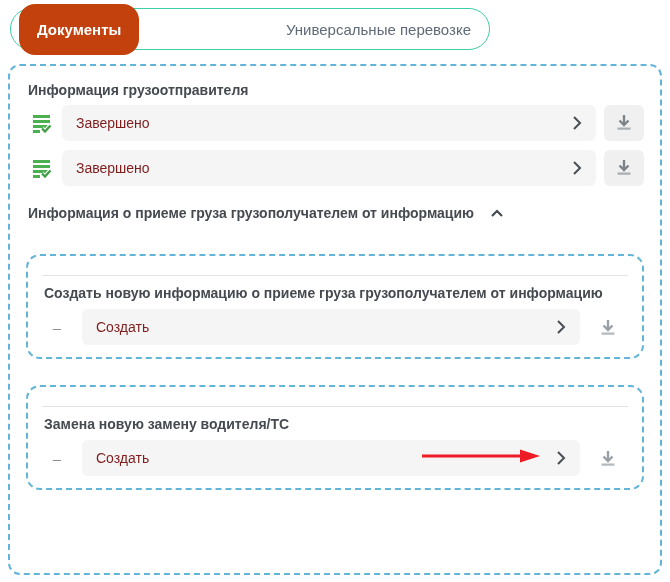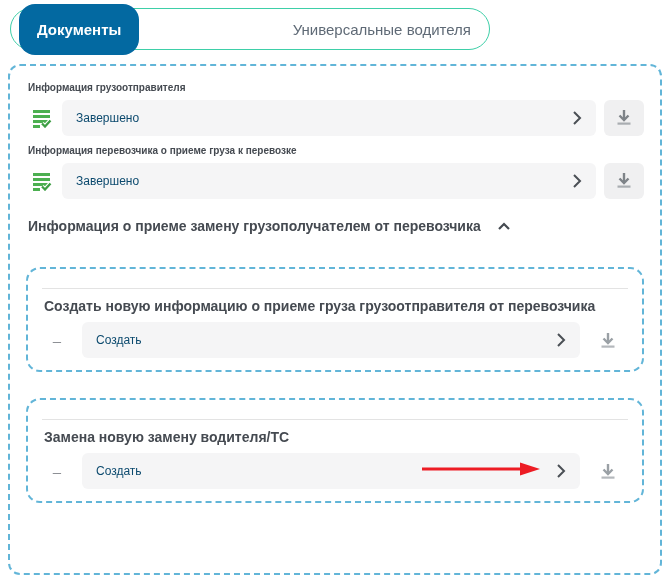--- a/index.html
+++ b/index.html
@@ -23,39 +23,39 @@
     border: 1.5px solid #3ecfa8;
     border-radius: 22px;
   }
   .tab {
     font-size: 15px;
     color: #5f6a76;
     cursor: pointer;
     white-space: nowrap;
   }
   .tab-active {
-    background: #0369a1;
+    background: #c2410c;
     color: #ffffff;
     font-weight: bold;
     border-radius: 16px;
     padding: 17px 18px;
   }
 
   
   .panel {
     width: 654px;
     height: 511px;
     margin: 14px 8px 0 8px;
     border: 2px dashed #62b5d8;
     border-radius: 12px;
     padding: 14px 16px 0 16px;
   }
 
   .doc-title {
-    font-size: 10px;
+    font-size: 14px;
     font-weight: bold;
     color: #454a51;
     margin: 2px 0 7px 2px;
     white-space: nowrap;
   }
 
   .doc-row {
     display: flex;
     align-items: center;
     height: 36px;
@@ -74,22 +74,22 @@
     background: #f5f5f6;
     border-radius: 6px;
     display: flex;
     align-items: center;
     justify-content: space-between;
     padding: 0 14px;
     position: relative;
     cursor: pointer;
   }
   .field-text {
-    font-size: 12px;
-    color: #0c4a6e;
+    font-size: 14px;
+    color: #7f1d1d;
   }
   .chev { display: flex; align-items: center; }
 
   .dl-btn {
     width: 40px; height: 36px;
     margin-left: 8px;
     flex: 0 0 auto;
     background: #f0f0f1;
     border: none;
     border-radius: 6px;
@@ -156,21 +156,21 @@
     top: 50%;
     transform: translateY(-50%);
     pointer-events: none;
   }
 </style>
 </head>
 <body>
 
 <div class="tabbar">
   <div class="tab tab-active">Документы</div>
-  <div class="tab">Универсальные водителя</div>
+  <div class="tab">Универсальные перевозке</div>
 </div>
 
 <div class="panel">
 
   <div class="doc-title">Информация грузоотправителя</div>
   <div class="doc-row">
     <span class="status-icon">
       <svg width="20" height="20" viewBox="0 0 20 20">
         <rect x="1" y="2" width="17" height="3" fill="#4caf50"></rect>
         <rect x="1" y="7" width="17" height="3" fill="#4caf50"></rect>
@@ -192,21 +192,20 @@
       <span>
         <svg width="18" height="18" viewBox="0 0 18 18">
           <path d="M9 2 L9 11" stroke="#7e8388" stroke-width="2.4" fill="none"></path>
           <path d="M4.5 7.5 L9 12 L13.5 7.5" fill="none" stroke="#7e8388" stroke-width="2.4"></path>
           <rect x="2.5" y="14.5" width="13" height="2.2" fill="#a9adb1"></rect>
         </svg>
       </span>
     </button>
   </div>
 
-  <div class="doc-title">Информация перевозчика о приеме груза к перевозке</div>
   <div class="doc-row">
     <span class="status-icon">
       <svg width="20" height="20" viewBox="0 0 20 20">
         <rect x="1" y="2" width="17" height="3" fill="#4caf50"></rect>
         <rect x="1" y="7" width="17" height="3" fill="#4caf50"></rect>
         <rect x="1" y="12" width="17" height="3" fill="#4caf50"></rect>
         <rect x="1" y="17" width="7" height="3" fill="#4caf50"></rect>
         <path d="M10 15.5 L13 18.5 L18.5 12.5" fill="none" stroke="#ffffff" stroke-width="4.5"></path>
         <path d="M10 15.5 L13 18.5 L18.5 12.5" fill="none" stroke="#3e9e44" stroke-width="2.3"></path>
       </svg>
@@ -224,31 +223,31 @@
         <svg width="18" height="18" viewBox="0 0 18 18">
           <path d="M9 2 L9 11" stroke="#7e8388" stroke-width="2.4" fill="none"></path>
           <path d="M4.5 7.5 L9 12 L13.5 7.5" fill="none" stroke="#7e8388" stroke-width="2.4"></path>
           <rect x="2.5" y="14.5" width="13" height="2.2" fill="#a9adb1"></rect>
         </svg>
       </span>
     </button>
   </div>
 
   <div class="section-header">
-    <span>Информация о приеме замену грузополучателем от перевозчика</span>
+    <span>Информация о приеме груза грузополучателем от информацию</span>
     <span class="chev">
       <svg width="14" height="9" viewBox="0 0 14 9">
           <path d="M2 7 L7 2 L12 7" fill="none" stroke="#454a51" stroke-width="2.2"></path>
         </svg>
     </span>
   </div>
 
   <div class="inner-box">
     <div class="divider"></div>
-    <div class="create-title">Создать новую информацию о приеме груза грузоотправителя от перевозчика</div>
+    <div class="create-title">Создать новую информацию о приеме груза грузополучателем от информацию</div>
     <div class="create-row">
       <span class="dash-prefix">–</span>
       <div class="field">
         <span class="field-text">Создать</span>
         <span class="chev">
           <svg width="10" height="16" viewBox="0 0 10 16">
               <path d="M2 2 L8 8 L2 14" fill="none" stroke="#4a4f55" stroke-width="2"></path>
             </svg>
         </span>
       </div>

